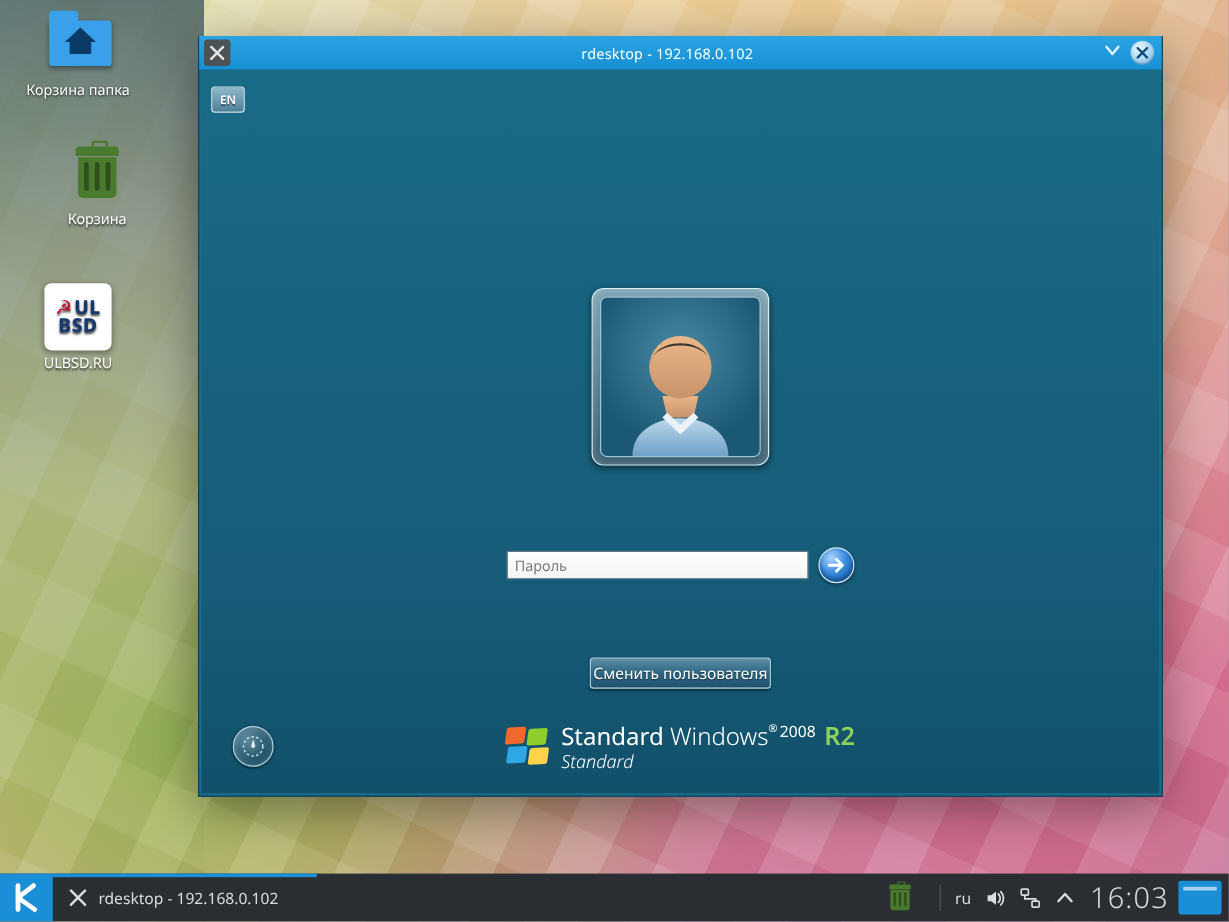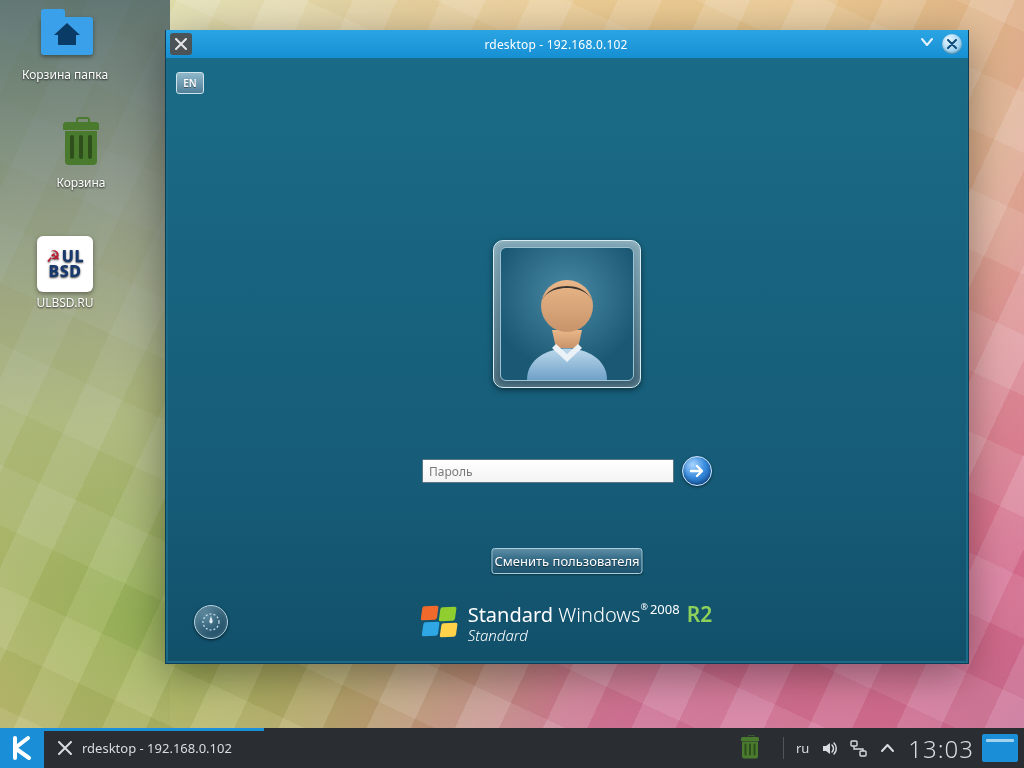--- a/index.html
+++ b/index.html
@@ -388,16 +388,16 @@
         <path d="M4 6 V9 H13 V11" fill="none" stroke="#d9dde1" stroke-width="1.4"></path>
       </svg>
     </span>
     <span>
       <svg viewBox="0 0 17 17">
         <path d="M3 11 L8.5 5 L14 11" fill="none" stroke="#d9dde1" stroke-width="2" stroke-linecap="round" stroke-linejoin="round"></path>
       </svg>
     </span>
   </div>
 
-  <div class="clock">13:03</div>
+  <div class="clock">16:03</div>
 
   <div class="show-desktop"></div>
 </div>
 
 </body></html>

